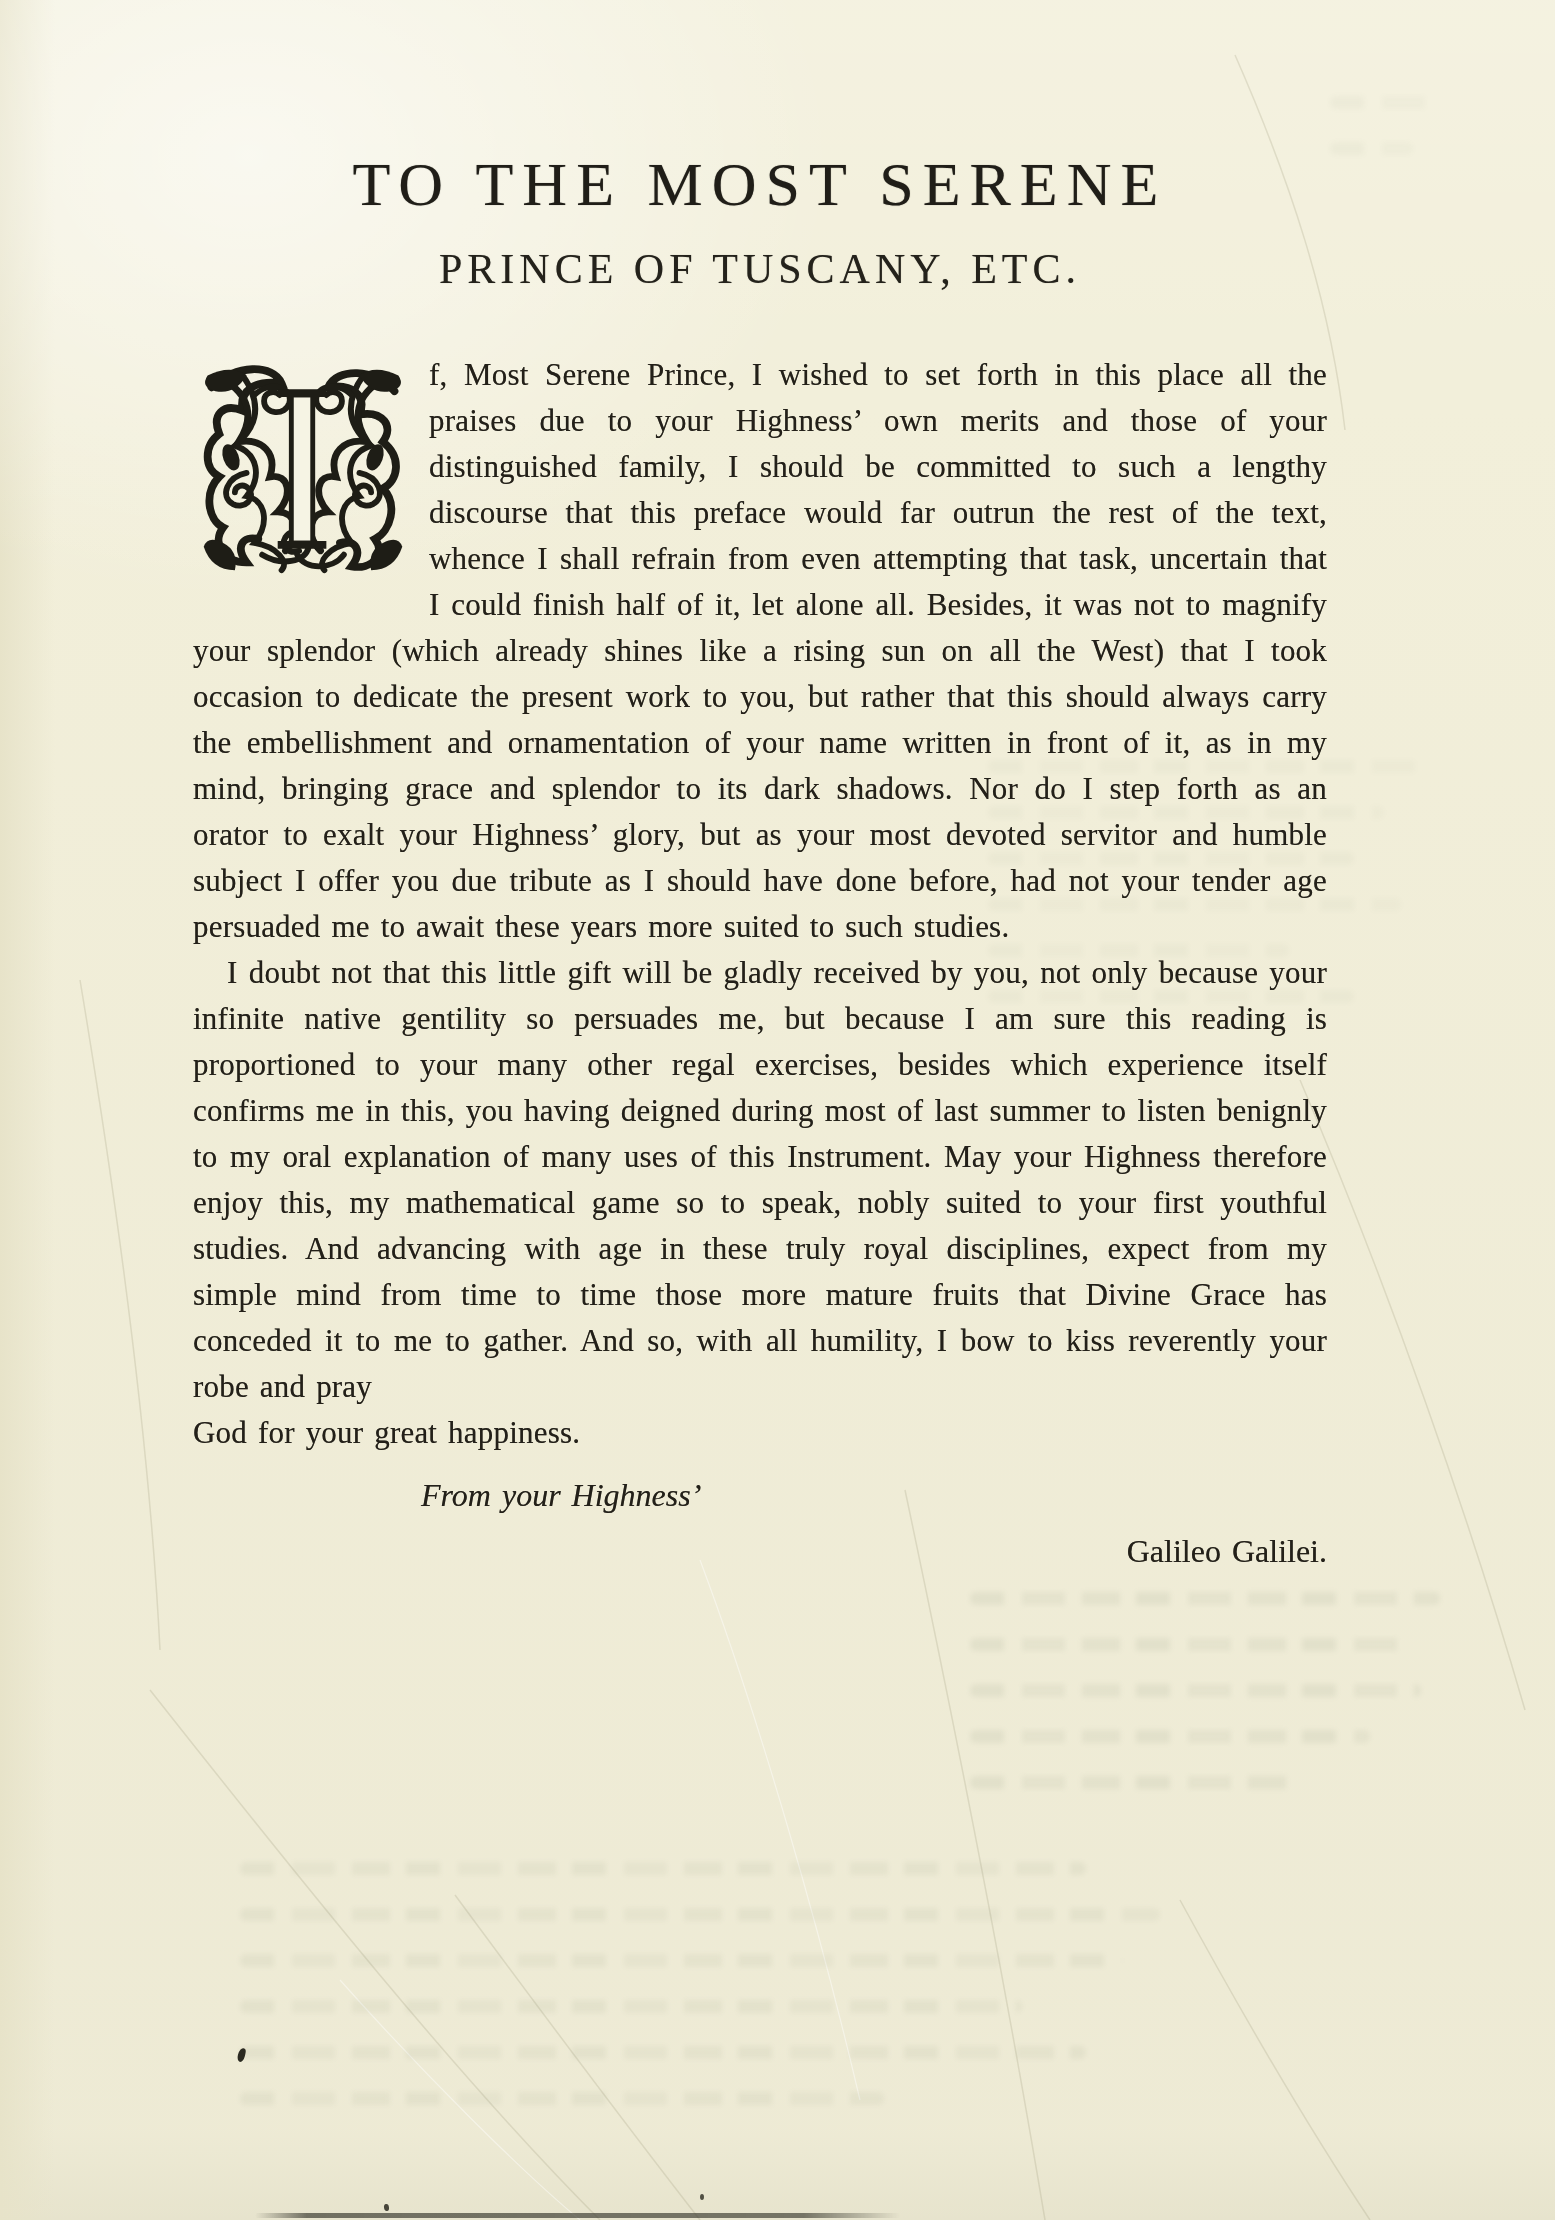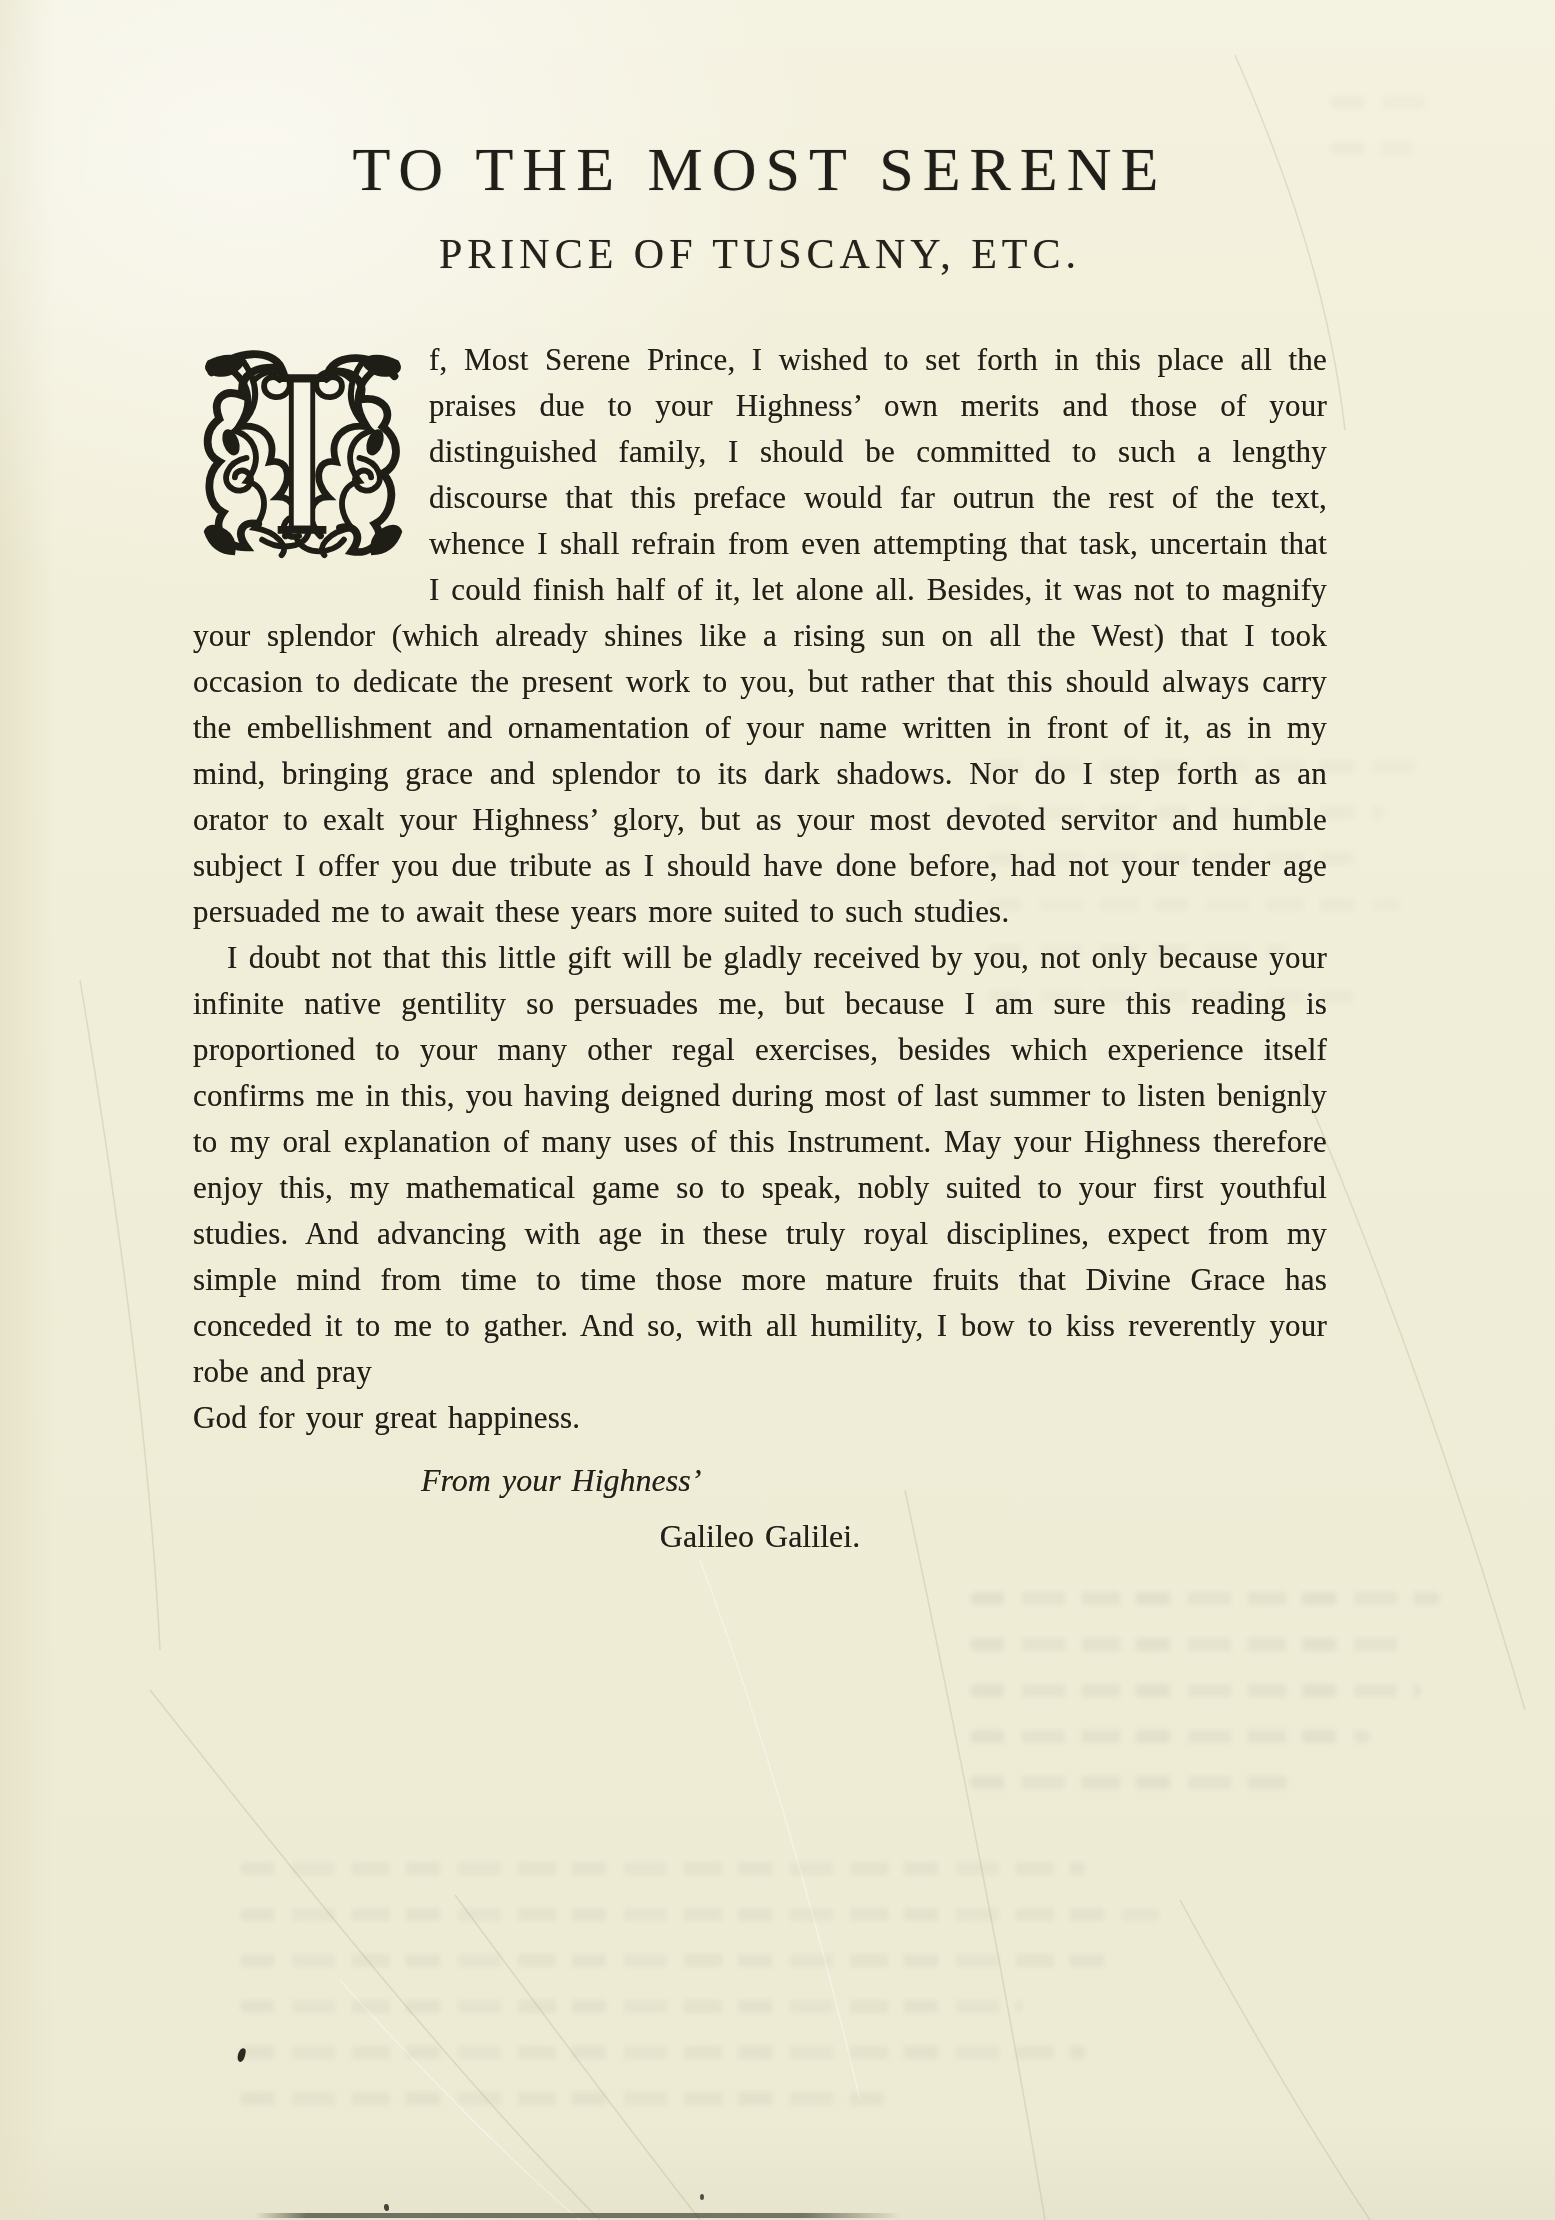--- a/index.html
+++ b/index.html
@@ -14,21 +14,21 @@
     overflow:hidden;
     background:
       radial-gradient(ellipse 950px 720px at 16% 7%, rgba(255,255,255,0.55), rgba(255,255,255,0) 62%),
       linear-gradient(90deg, #e7e3c9 0px, rgba(231,227,201,0) 55px),
       linear-gradient(180deg, rgba(255,255,255,0.18) 0%, rgba(255,255,255,0) 18%, rgba(224,220,196,0.25) 96%, rgba(210,206,180,0.35) 100%),
       var(--paper);
     font-family:"Liberation Serif","DejaVu Serif",serif;
     color:var(--ink);
   }
   .text-col{
-    position:absolute;left:193px;top:1px;width:1134px;
+    position:absolute;left:193px;top:16px;width:1134px;
   }
   .doc-header{text-align:center;padding-top:124px;}
   .title-line{
     font-size:62px;line-height:88px;letter-spacing:9px;
     font-weight:400;color:#201e18;
     text-shadow:0 0 1px rgba(32,30,24,0.45);
     white-space:nowrap;
   }
   .subtitle{
     margin-top:18px;
@@ -59,21 +59,21 @@
     word-spacing:3px;letter-spacing:0.2px;
     text-shadow:0 0 0.6px rgba(30,28,20,0.55);
   }
   .sig-line{
     font-size:32px;line-height:46px;
     word-spacing:3px;
     text-shadow:0 0 0.6px rgba(30,28,20,0.55);
   }
   .sig-1{margin-top:16px;padding-left:228px;font-style:italic;}
   .sig-2{margin-top:10px;padding-left:448px;}
-  .sig-3{margin-top:10px;text-align:center;}
+  .sig-3{margin-top:10px;text-align:right;}
 
   
   .artifacts{position:absolute;inset:0;pointer-events:none;}
   .ghost-block{position:absolute;filter:blur(2.5px);}
   .ghost-row{
     height:13px;margin-bottom:33px;border-radius:6px;
     background:repeating-linear-gradient(90deg,
       rgba(128,138,112,0.22) 0 34px, rgba(128,138,112,0) 34px 52px,
       rgba(128,138,112,0.17) 52px 95px, rgba(128,138,112,0) 95px 112px,
       rgba(128,138,112,0.2) 112px 150px, rgba(128,138,112,0) 150px 166px);

